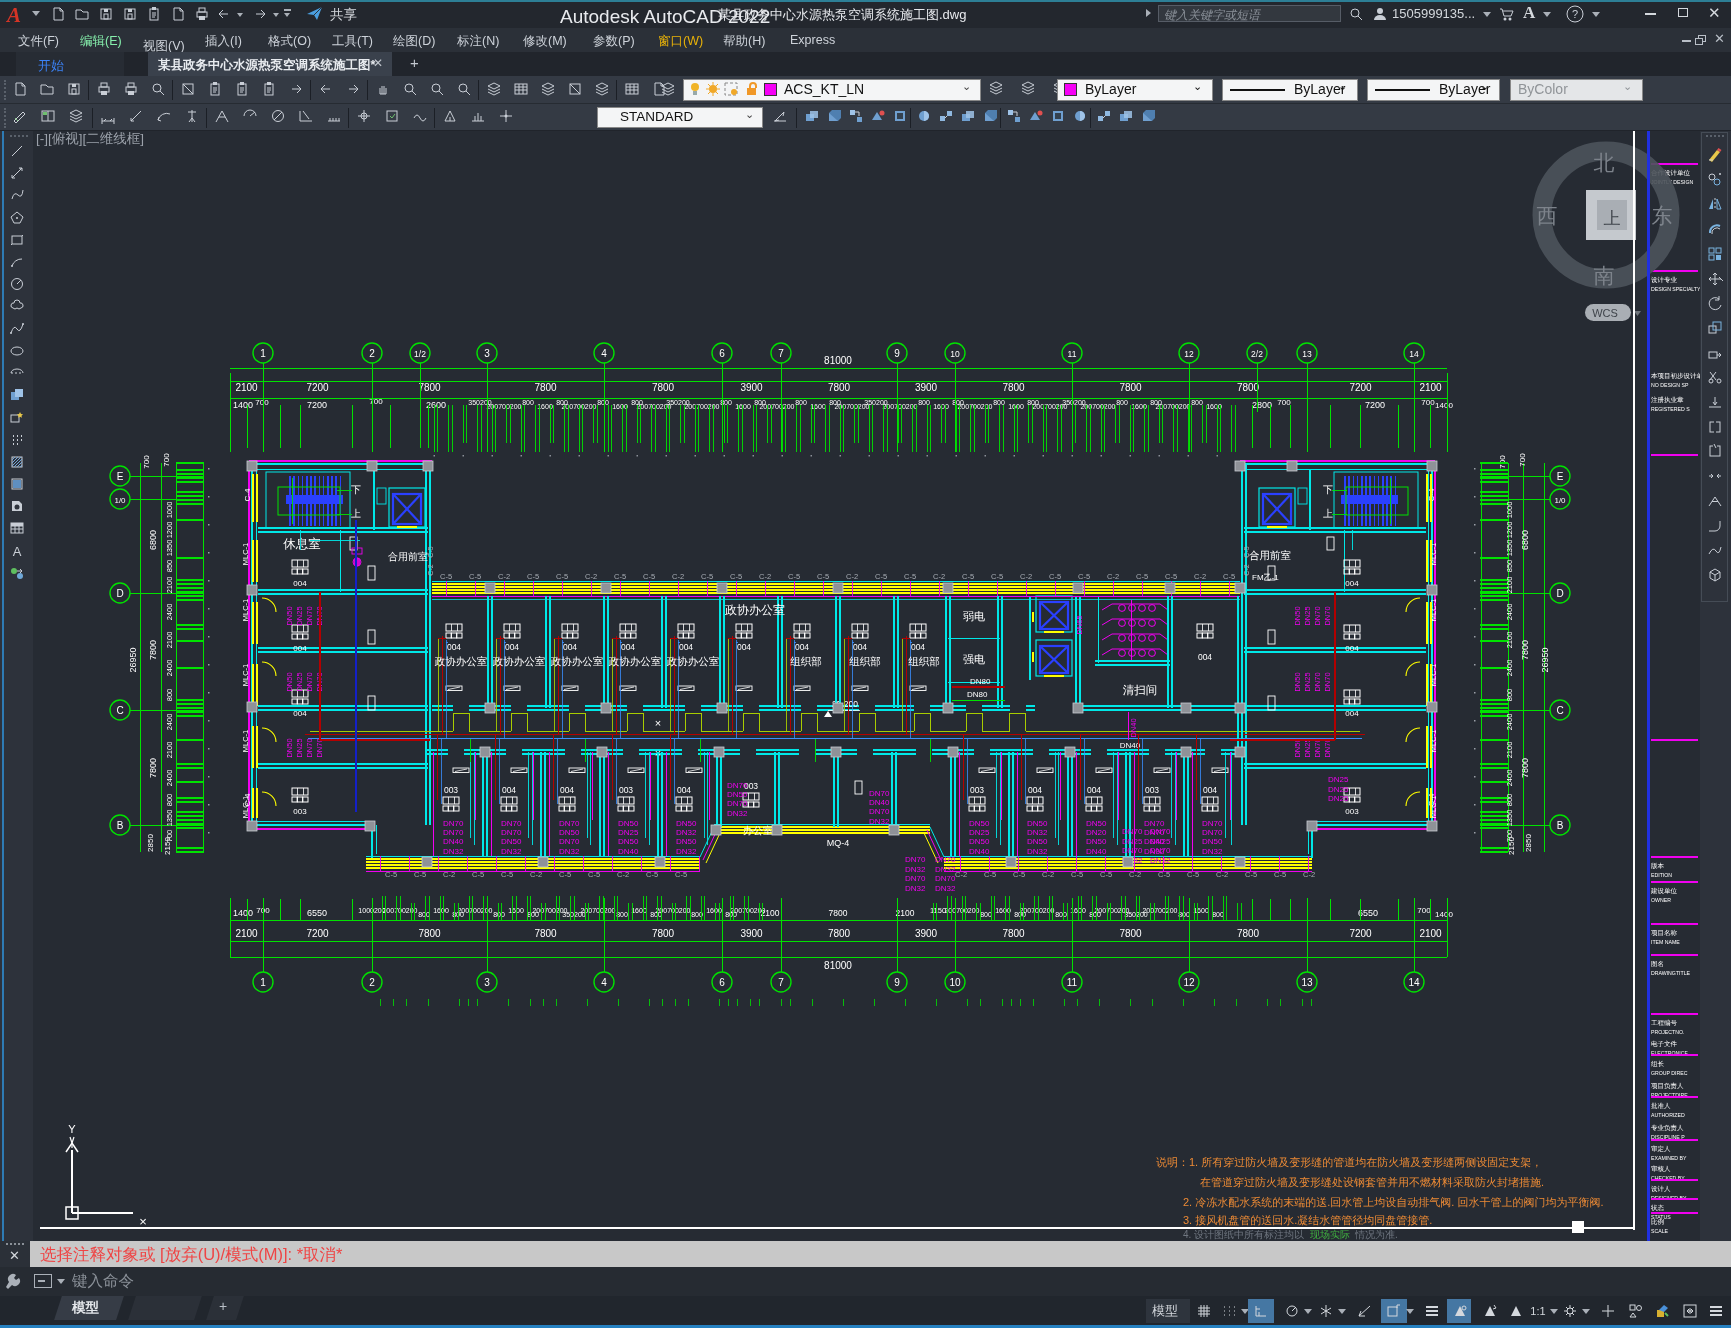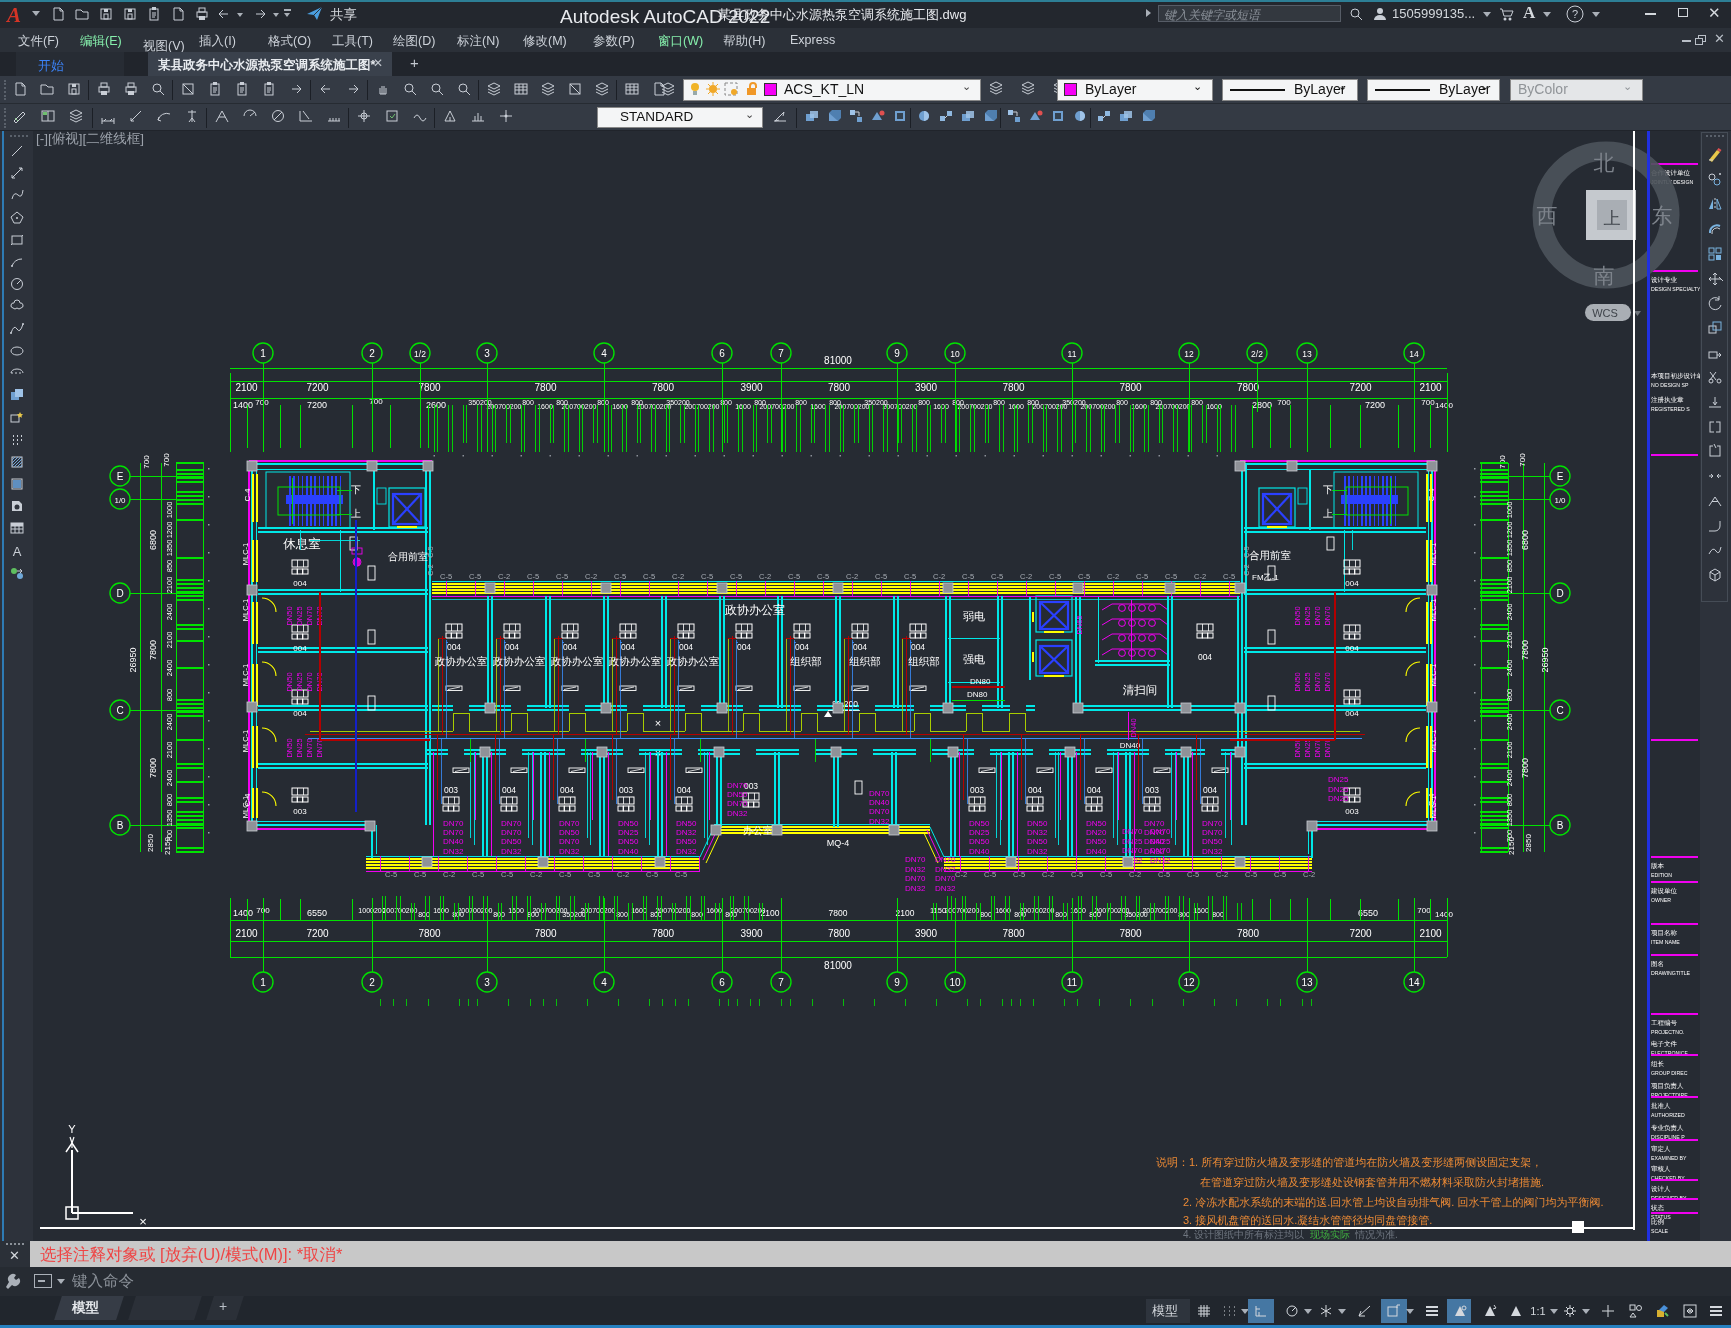--- a/index.html
+++ b/index.html
@@ -1985,28 +1985,28 @@
       <text x="9" y="13" font-size="11" fill="#c9ced6" text-anchor="middle">?</text>
     </svg>
     <div style="position:absolute;left:1592px;top:12px;width:0;height:0;border-left:4px solid transparent;border-right:4px solid transparent;border-top:5px solid #aab0b8"></div>
     <div style="position:absolute;left:1645px;top:13px;width:11px;height:2px;background:#d4d8dd"></div>
     <div style="position:absolute;left:1678px;top:8px;width:10px;height:9px;border:1.5px solid #d4d8dd"></div>
     <div class="t" style="left:1708px;top:4px;font-size:15px;color:#d4d8dd">✕</div>
     <div style="position:absolute;left:0;top:28px;width:1731px;height:24px;background:#2b3038"></div>
     <div class="t" style="left:18px;top:33px;font-size:12.5px;color:#ced3da">文件(F)</div>
     <div class="t" style="left:80px;top:33px;font-size:12.5px;color:#86efac">编辑(E)</div>
     <div class="t" style="left:143px;top:38px;font-size:12.5px;color:#ced3da">视图(V)</div>
-    <div class="t" style="left:199px;top:33px;font-size:12.5px;color:#ced3da">插入(I)</div>
+    <div class="t" style="left:205px;top:33px;font-size:12.5px;color:#ced3da">插入(I)</div>
     <div class="t" style="left:268px;top:33px;font-size:12.5px;color:#ced3da">格式(O)</div>
     <div class="t" style="left:332px;top:33px;font-size:12.5px;color:#ced3da">工具(T)</div>
     <div class="t" style="left:393px;top:33px;font-size:12.5px;color:#ced3da">绘图(D)</div>
     <div class="t" style="left:457px;top:33px;font-size:12.5px;color:#ced3da">标注(N)</div>
     <div class="t" style="left:523px;top:33px;font-size:12.5px;color:#ced3da">修改(M)</div>
     <div class="t" style="left:593px;top:33px;font-size:12.5px;color:#ced3da">参数(P)</div>
-    <div class="t" style="left:658px;top:33px;font-size:12.5px;color:#86efac">窗口(W)</div>
+    <div class="t" style="left:658px;top:33px;font-size:12.5px;color:#eab308">窗口(W)</div>
     <div class="t" style="left:723px;top:33px;font-size:12.5px;color:#ced3da">帮助(H)</div>
     <div class="t" style="left:790px;top:33px;font-size:12.5px;color:#ced3da">Express</div>
     <div style="position:absolute;left:1682px;top:40px;width:9px;height:2px;background:#b9bfc7"></div>
     <div style="position:absolute;left:1698px;top:35px;width:8px;height:7px;border:1px solid #b9bfc7;background:#2b3038"></div>
     <div style="position:absolute;left:1695px;top:38px;width:8px;height:7px;border:1px solid #b9bfc7;background:#2b3038"></div>
     <div class="t" style="left:1714px;top:31px;font-size:13px;color:#b9bfc7">✕</div>
     <div style="position:absolute;left:0;top:52px;width:1731px;height:24px;background:#21252c"></div>
     <div style="position:absolute;left:16px;top:52px;width:108px;height:24px;background:#272c34"></div>
     <div class="t" style="left:38px;top:57px;font-size:13px;color:#3b82f6">开始</div>
     <div style="position:absolute;left:148px;top:52px;width:244px;height:24px;background:#3a414c"></div>

